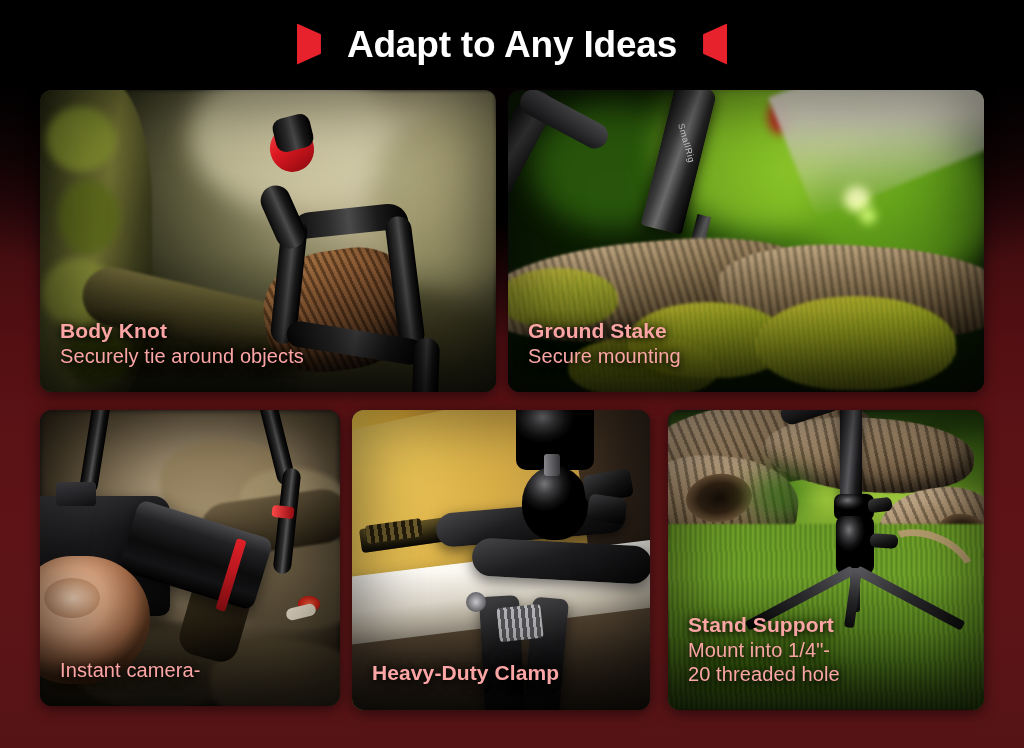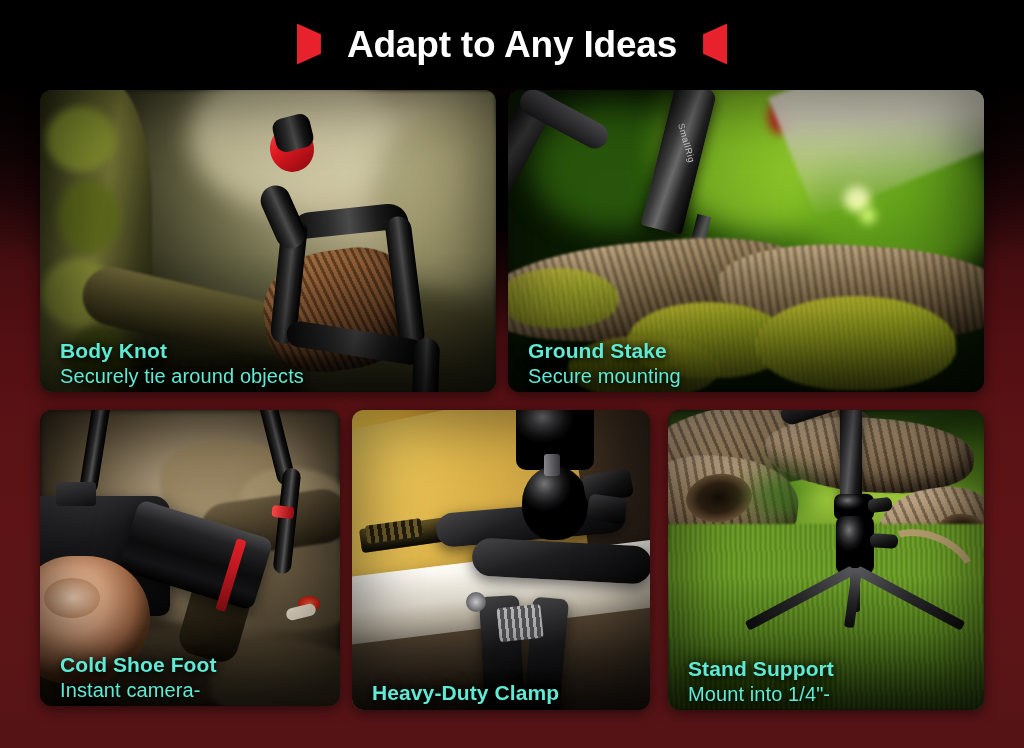--- a/index.html
+++ b/index.html
@@ -35,23 +35,23 @@
   .mark.right{clip-path:polygon(100% 0%,0% 26%,0% 74%,100% 100%);}
 
   
   .card{
     position:absolute;overflow:hidden;border-radius:12px;
     background:#111;
     box-shadow:0 3px 14px rgba(0,0,0,.55);
   }
   .scene{position:absolute;inset:0;overflow:hidden;}
   .cap{
-    position:absolute;left:20px;bottom:4px;z-index:5;
+    position:absolute;left:20px;bottom:24px;z-index:5;
     text-shadow:0 2px 7px rgba(0,0,0,.95),0 0 16px rgba(0,0,0,.8);
-    color:#5eead4;
+    color:#fca5a5;
   }
   .cap .t{font-size:21px;font-weight:bold;line-height:1.18;letter-spacing:.1px;}
   .cap .s{font-size:20px;font-weight:normal;line-height:1.2;letter-spacing:.1px;}
 
   
   .capshade{
     position:absolute;left:0;right:0;bottom:0;height:46%;z-index:2;
     background:linear-gradient(180deg,rgba(0,0,0,0) 0%,rgba(0,0,0,.18) 42%,rgba(0,0,0,.62) 100%);
     pointer-events:none;
   }
@@ -295,21 +295,20 @@
       <div style="position:absolute;left:16px;top:72px;width:40px;height:24px;background:linear-gradient(160deg,#45454a,#0e0e10);border-radius:4px;"></div>
       <div class="lens"></div>
       <div class="lensred"></div>
       <div class="hand"></div>
       <div style="position:absolute;left:4px;top:168px;width:56px;height:40px;background:radial-gradient(closest-side,#f6d6bb,#c4906b);border-radius:50%;filter:blur(.5px);"></div>
 
       <div class="capshade"></div>
       <div class="vigg"></div>
     </div>
     <div class="cap">
-      <div class="t">Cold Shoe Foot</div>
       <div class="s">Instant camera-</div>
     </div>
   </div>
 
   <div class="card" id="c4">
     <div class="scene">
       <div class="c4bg"></div>
       <div class="deskface"></div>
       <div class="desk"></div>
       <div style="position:absolute;left:-30px;top:214px;width:400px;height:110px;background:linear-gradient(180deg,#5b4a36 0%,#3b2f22 50%,#241b12 100%);transform:rotate(-7deg);"></div>
@@ -366,16 +365,17 @@
       <div class="tripodleg" style="left:184px;top:160px;width:10px;height:58px;transform:rotate(8deg);"></div>
 
       <div style="position:absolute;left:206px;top:122px;width:90px;height:56px;border:7px solid #b59a6f;border-color:#b59a6f transparent transparent transparent;border-radius:50%;transform:rotate(22deg);opacity:.95;"></div>
 
       <div class="capshade"></div>
       <div class="vigg"></div>
     </div>
     <div class="cap">
       <div class="t">Stand Support</div>
       <div class="s">Mount into 1/4"-</div>
+      <div class="s">20 threaded hole</div>
     </div>
   </div>
 
 </div>
 
 </body></html>

